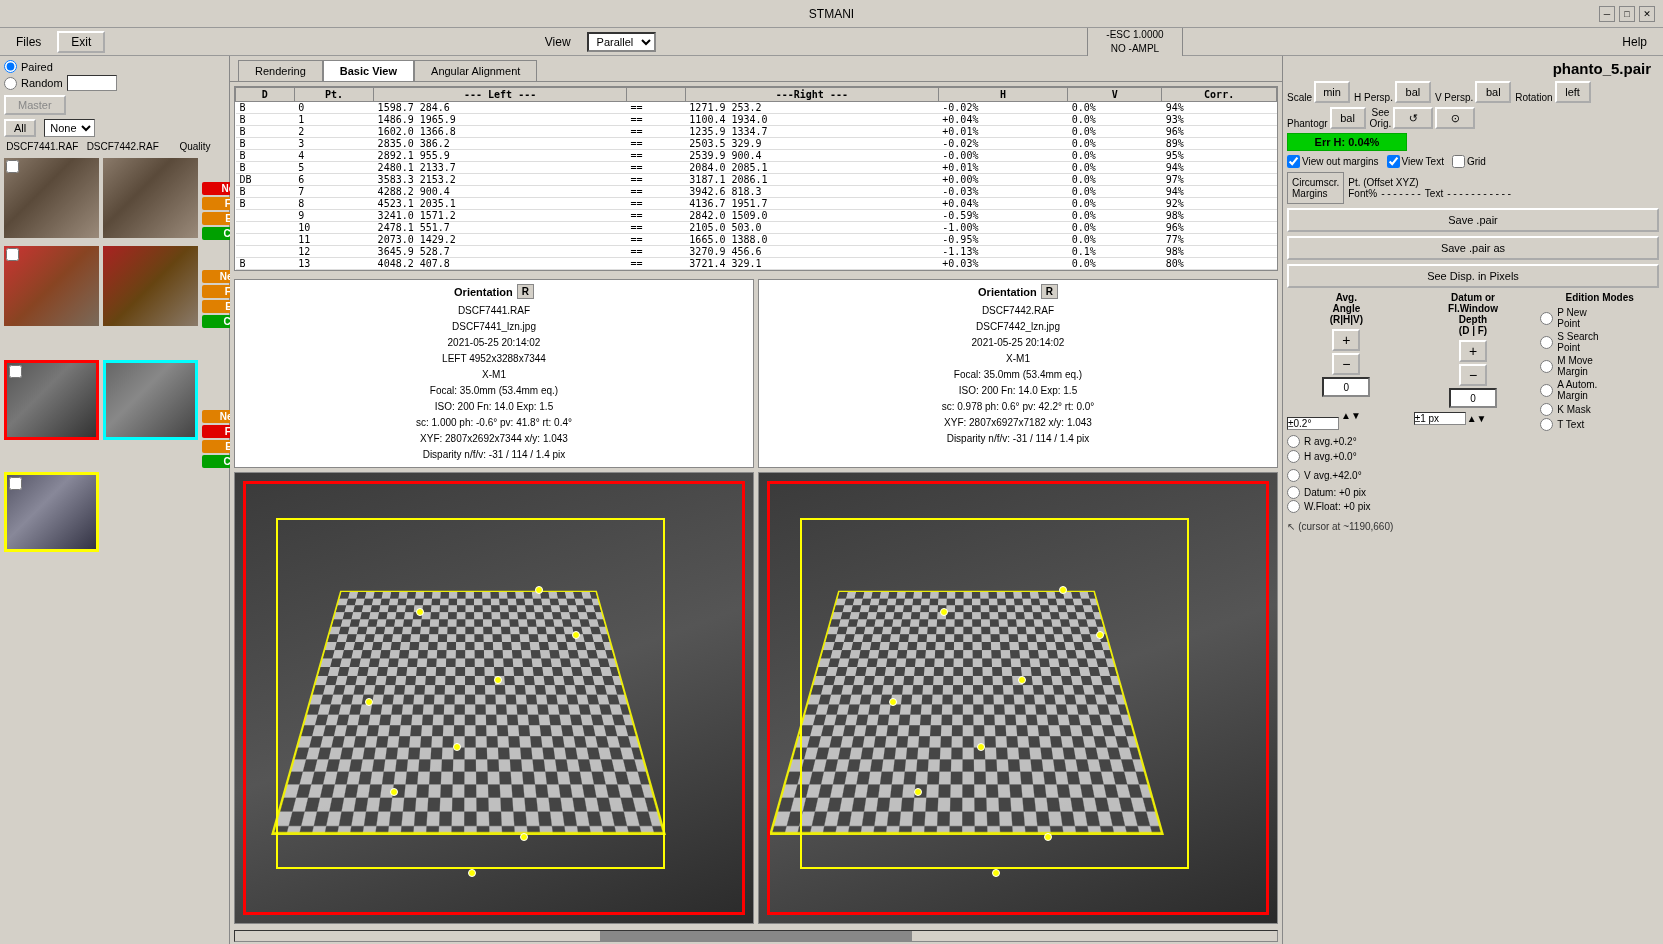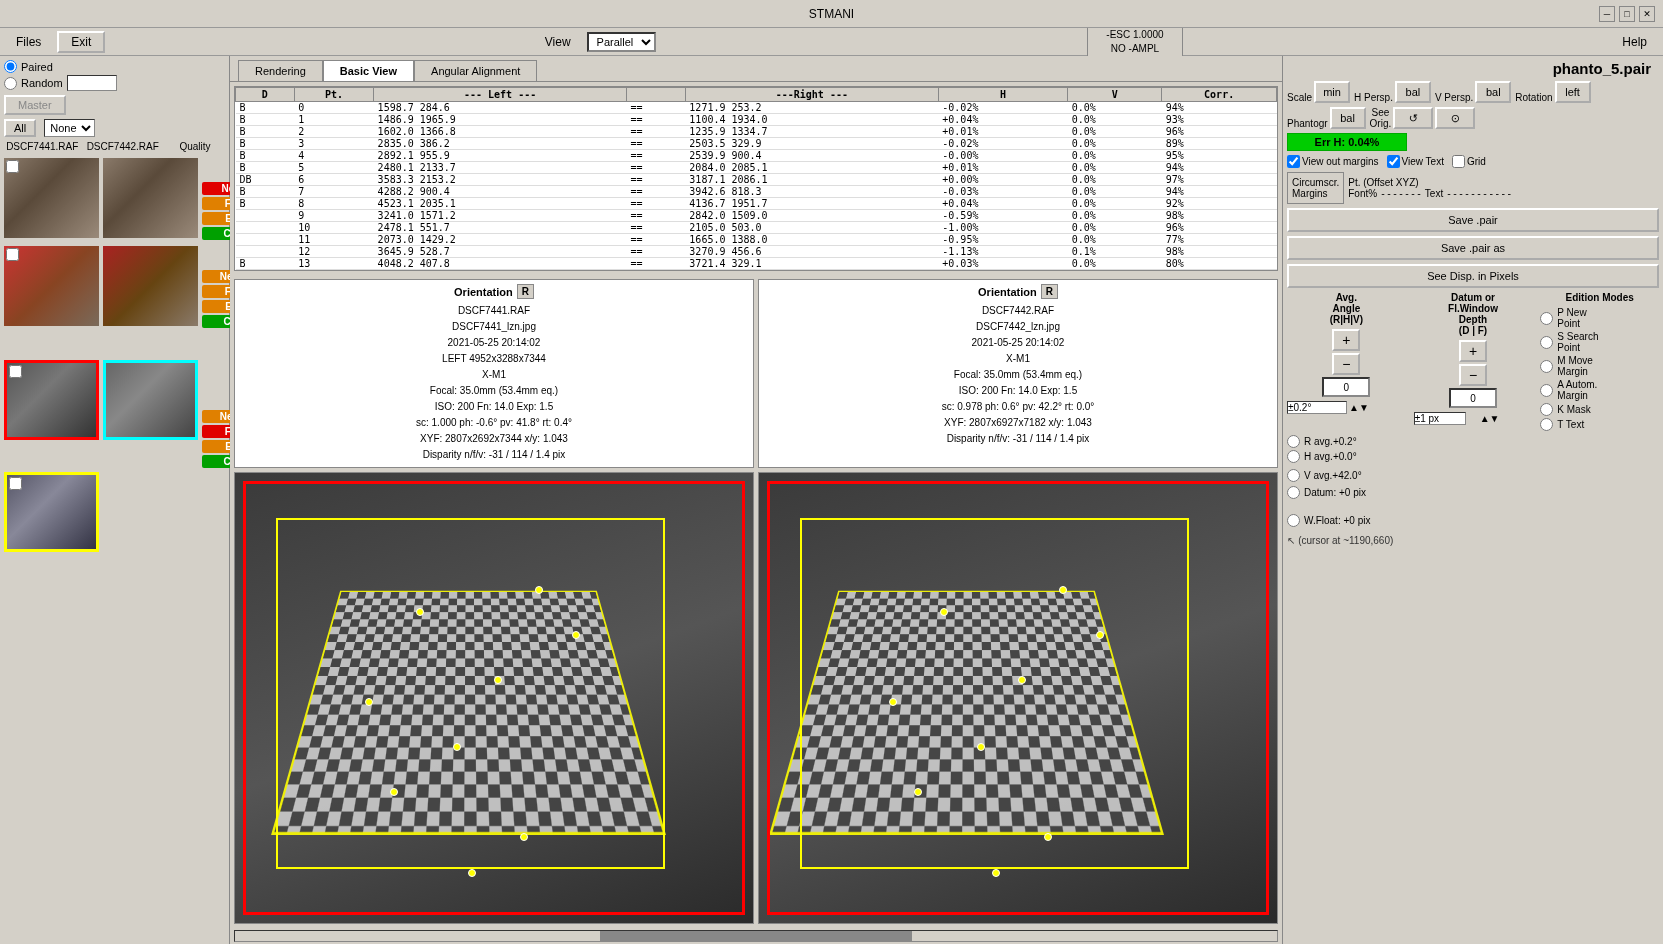--- a/index.html
+++ b/index.html
@@ -382,21 +382,21 @@
       font-size: 10px;
     }
     .avg-radio-row {
       display: flex;
       align-items: center;
       gap: 4px;
     }
     .datum-radio-group {
       display: flex;
       flex-direction: column;
-      gap: 15px;
+      gap: 1px;
     }
     .datum-radio-row {
       display: flex;
       align-items: center;
       gap: 4px;
       font-size: 10px;
     }
     .edition-radio-group {
       display: flex;
       flex-direction: column;
@@ -913,33 +913,33 @@
     <div class="avg-datum-row">
 
       <div class="avg-col">
         <div class="section-title">Avg.<br>Angle<br>(R|H|V)</div>
         <div class="pm-group">
           <button class="pm-btn">+</button>
           <button class="pm-btn">−</button>
           <input class="pm-input" value="0" style="">
         </div>
         <div style="display:flex;align-items:center;gap:2px;font-size:10px;">
-          <input type="text" style="width: 60px; font-size: 10px; border: 1px inset rgb(136, 136, 136);" value="±0.2°">
+          <input type="text" style="width: 52px; font-size: 10px; border: 1px inset rgb(136, 136, 136); margin-top: 16px;" value="±0.2°">
           <span>▲▼</span>
         </div>
       </div>
 
       <div class="datum-col">
         <div class="section-title">Datum or<br>Fl.Window<br>Depth<br>(D | F)</div>
         <div class="pm-group">
           <button class="pm-btn">+</button>
           <button class="pm-btn">−</button>
           <input class="pm-input" value="0" style="">
         </div>
-        <div style="display:flex;align-items:center;gap:14px;font-size:10px;">
+        <div style="display:flex;align-items:center;gap:1px;font-size:10px;">
           <input type="text" style="width: 52px; font-size: 10px; border: 1px inset rgb(136, 136, 136);" value="±1 px">
           <span>▲▼</span>
         </div>
       </div>
 
       <div class="edition-col">
         <div class="section-title">Edition
 Modes</div>
         <div class="edition-radio-group">
           <div class="edition-radio-row">

